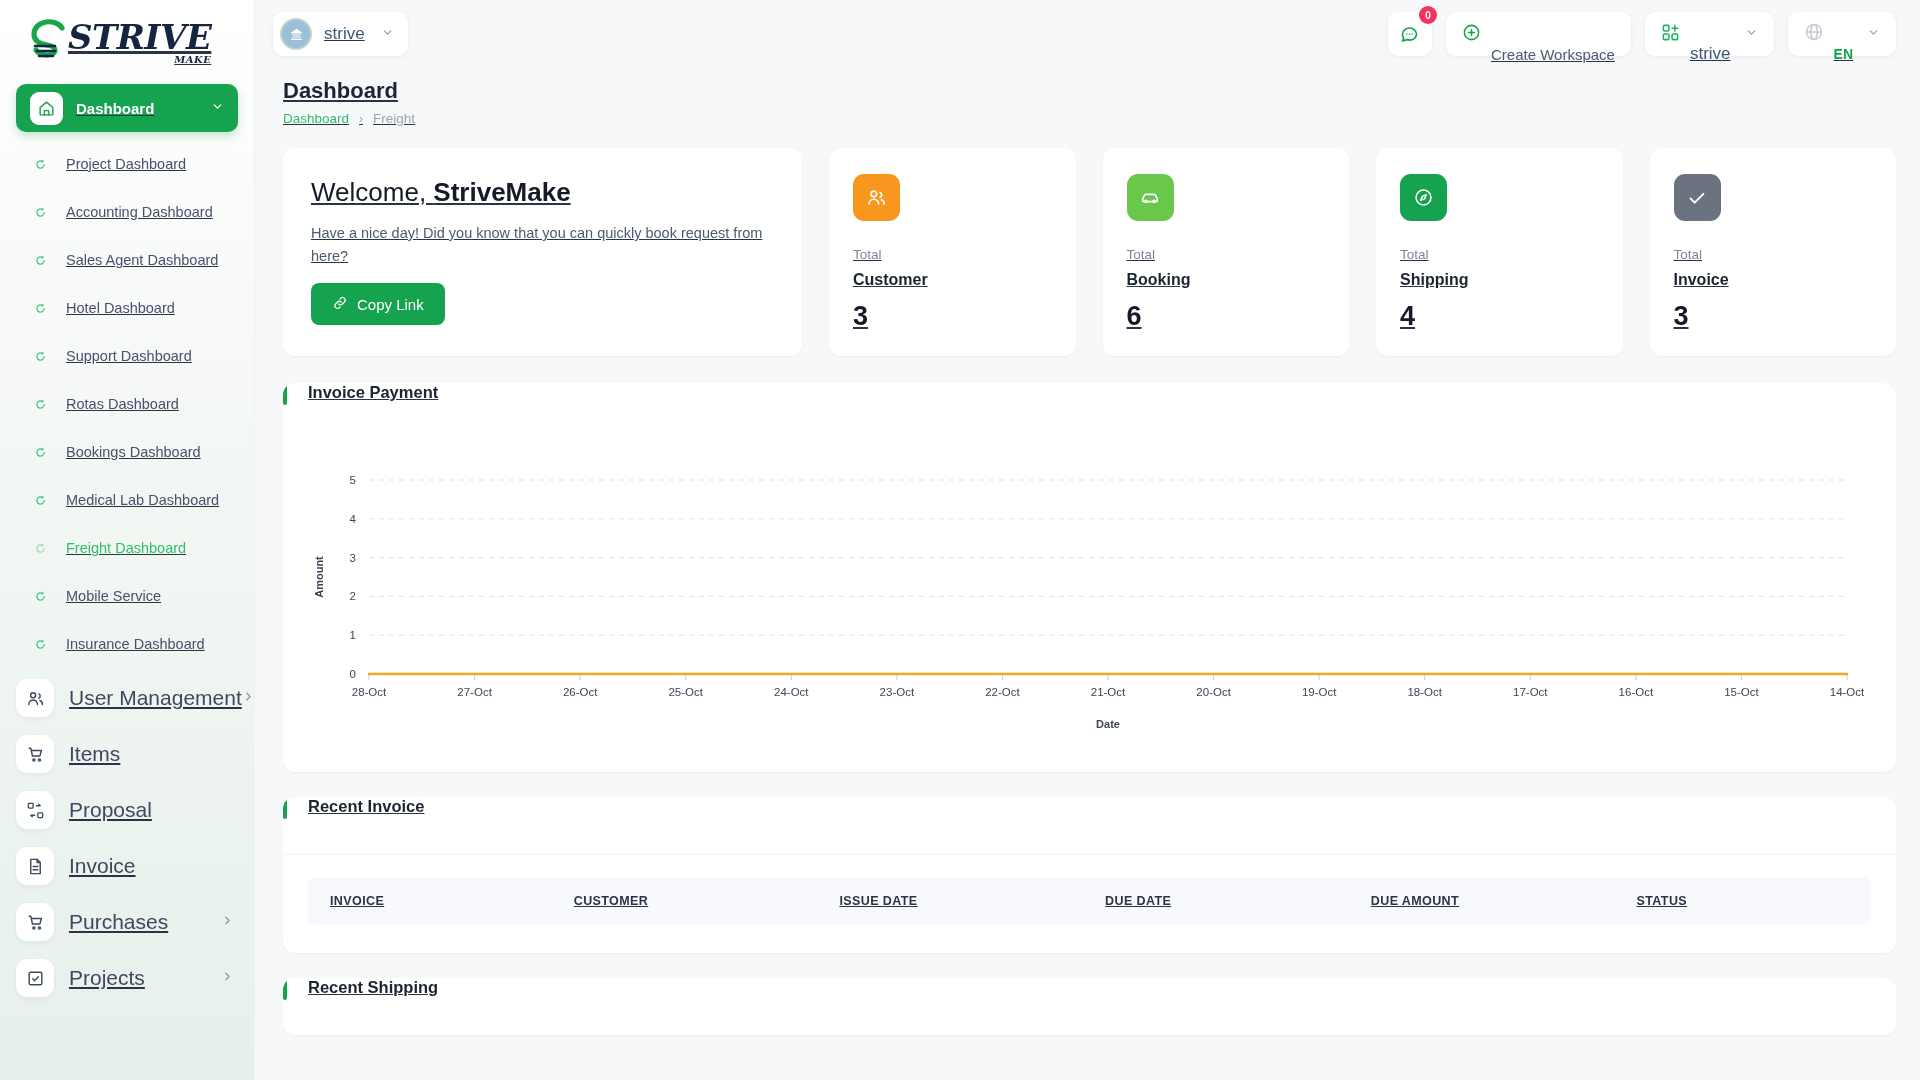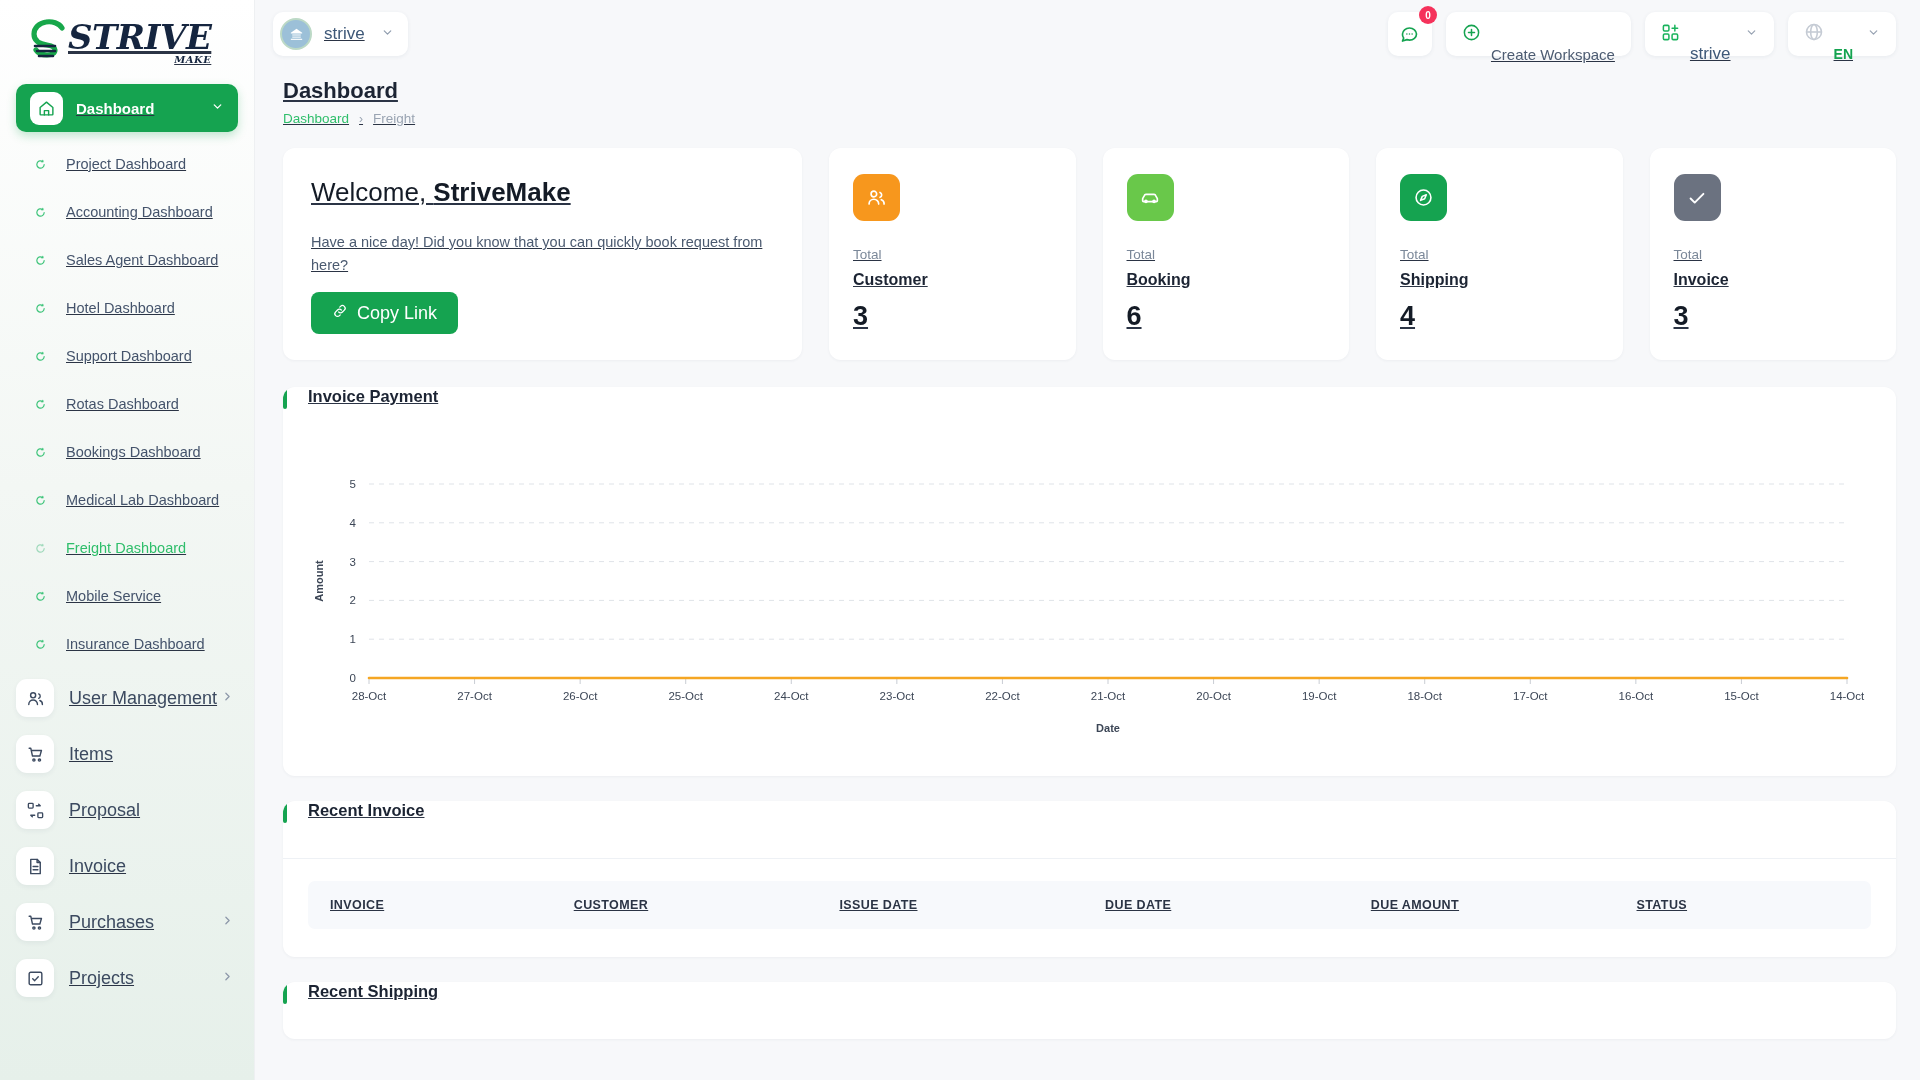--- a/index.html
+++ b/index.html
@@ -62,21 +62,21 @@
 
   .main-item {
     height: 56px; display: flex; align-items: center;
     padding: 0 20px 0 16px; cursor: pointer;
   }
   .main-ico {
     width: 38px; height: 38px; flex: 0 0 38px; border-radius: 11px;
     background: #fff; display: flex; align-items: center; justify-content: center;
     box-shadow: 0 2px 5px rgba(30,50,80,.06);
   }
-  .main-label { font-size: 18px; color: #3c4a60; margin-left: 15px; flex: 1; white-space: nowrap; }
+  .main-label { font-size: 21px; color: #3c4a60; margin-left: 15px; flex: 1; white-space: nowrap; }
   .main-chev { color: #8d98a9; }
 
   
   #content { flex: 1; height: 1080px; overflow: hidden; position: relative; }
 
   #topbar {
     height: 68px; display: flex; align-items: center;
     padding: 0 24px 0 18px; background: #f7f8fa;
   }
   .ws-chip {
@@ -120,27 +120,27 @@
   .crumbs { display: flex; align-items: center; font-size: 13.5px; margin-bottom: 22px; }
   .crumbs .c1 { color: #2fbe6b; cursor: pointer; }
   .crumbs .sep { color: #9aa4b2; margin: 0 10px; font-size: 12px; }
   .crumbs .c2 { color: #9aa4b2; }
 
   .top-row { display: flex; gap: 27px; margin-bottom: 27px; }
   .welcome {
     flex: 0 0 519px; background: #fff; border-radius: 12px;
     padding: 29px 28px 26px 28px; box-shadow: 0 1px 3px rgba(30,50,80,.05);
   }
-  .welcome h2 { font-size: 26px; font-weight: bold; color: #141b26; margin-bottom: 23px; }
+  .welcome h2 { font-size: 26px; font-weight: bold; color: #141b26; margin-bottom: 14px; }
   .welcome h2 .light { font-weight: normal; }
   .welcome p { font-size: 14.5px; color: #4b5a70; line-height: 1.6; margin-bottom: 15px; max-width: 470px; }
   .copy-btn {
     display: inline-flex; align-items: center; gap: 9px;
     background: #15a350; color: #fff; border: none; border-radius: 8px;
-    height: 42px; padding: 0 21px; font-size: 18px;
+    height: 42px; padding: 0 21px; font-size: 15px;
     font-family: "Liberation Sans", sans-serif; cursor: pointer;
   }
 
   .stat {
     flex: 1; background: #fff; border-radius: 12px;
     padding: 26px 24px 24px 24px; box-shadow: 0 1px 3px rgba(30,50,80,.05);
   }
   .stat .sq {
     width: 47px; height: 47px; border-radius: 11px;
     display: flex; align-items: center; justify-content: center; margin-bottom: 26px;

